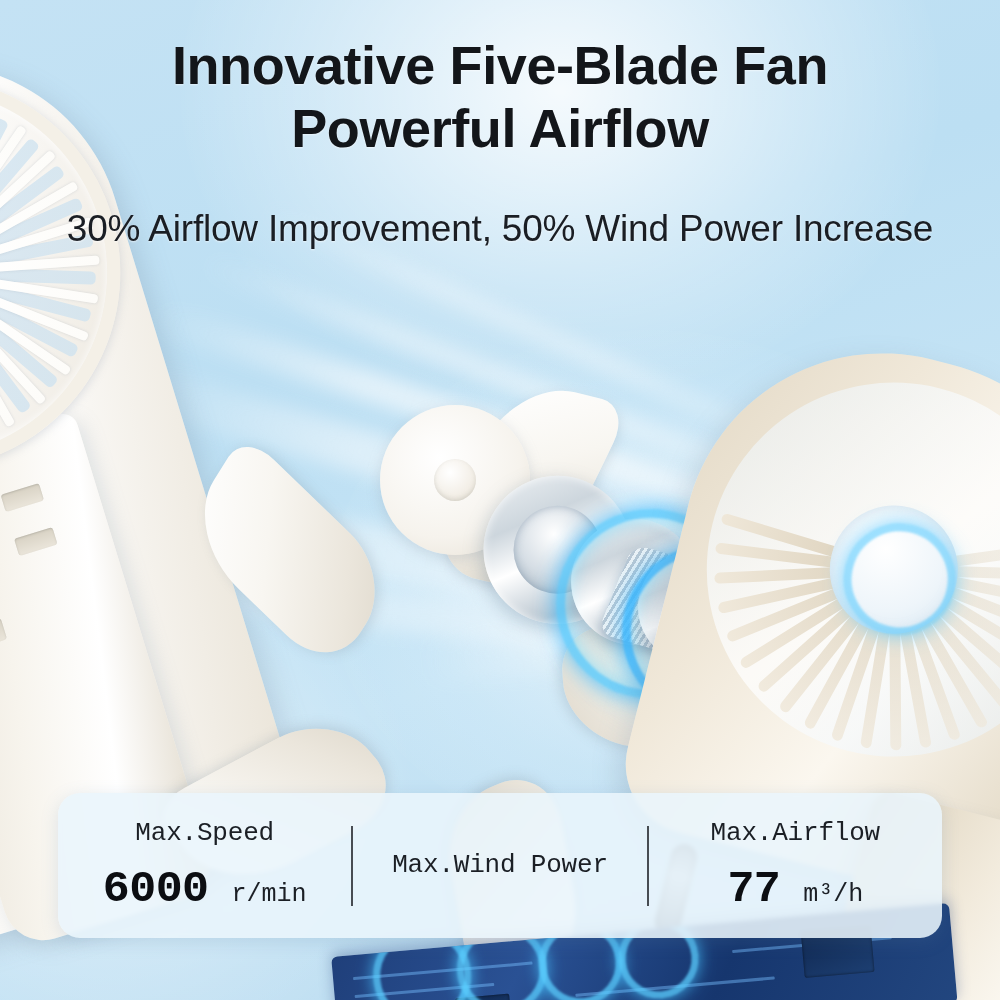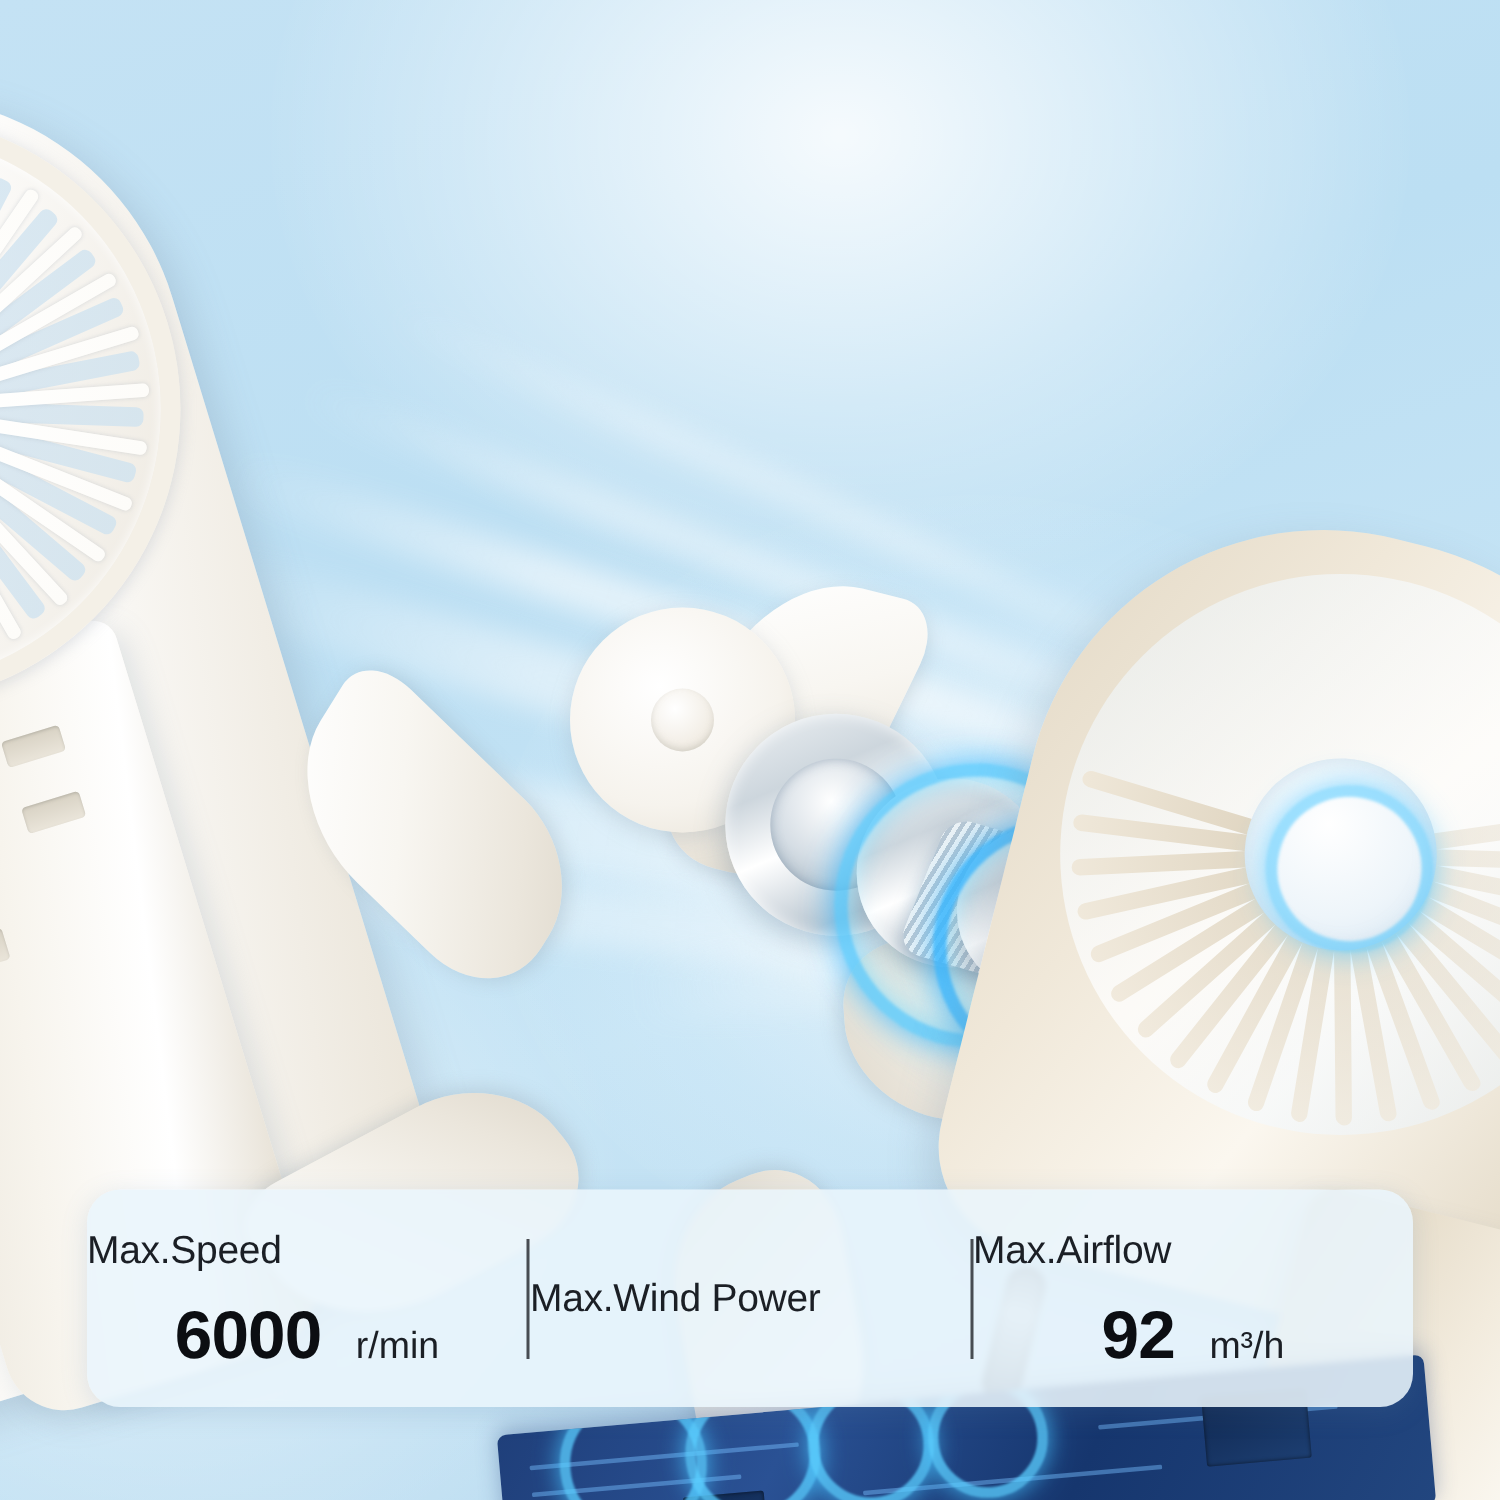--- a/index.html
+++ b/index.html
@@ -350,22 +350,23 @@
     width: 884px; height: 145px;
     border-radius: 22px;
     background: rgba(233,245,252,0.88);
     box-shadow: 0 4px 18px rgba(90,130,165,0.18);
     display: flex;
     align-items: center;
     backdrop-filter: blur(2px);
   }
   .stat {
     flex: 1;
-    text-align: left;
+    text-align: center;
     position: relative;
+    font-family: Liberation Mono, monospace;
   }
   .stat-label {
     font-size: 26px;
     color: #1b1f25;
     font-weight: normal;
     letter-spacing: -0.2px;
     line-height: 1.1;
   }
   .stat-value-row {
     margin-top: 20px;
@@ -511,21 +512,24 @@
     <div class="trace" style="left:240px; top:58px; width:200px; height:3px;"></div>
     <div class="trace" style="left:400px; top:28px; width:160px; height:3px;"></div>
     <div class="chip" style="left:470px; top:16px; width:70px;  height:46px;"></div>
     <div class="chip" style="left:120px; top:52px; width:54px;  height:34px;"></div>
     <div class="coil" style="left:40px;  top:-22px; width:84px; height:84px;"></div>
     <div class="coil" style="left:124px; top:-18px; width:76px; height:76px;"></div>
     <div class="coil" style="left:206px; top:-14px; width:70px; height:70px;"></div>
     <div class="coil" style="left:286px; top:-10px; width:66px; height:66px;"></div>
   </div>
 
-
+  <div class="headline">Innovative Five-Blade Fan
+Powerful Airflow</div>
+
+  <div class="subtitle">30% Airflow Improvement, 50% Wind Power Increase</div>
 
   <div class="stats-card">
 
     <div class="stat">
       <div class="stat-label">Max.Speed</div>
       <div class="stat-value-row">
         <span class="stat-value">6000</span>
         <span class="stat-unit">r/min</span>
       </div>
     </div>
@@ -534,20 +538,20 @@
 
     <div class="stat">
       <div class="stat-label">Max.Wind Power</div>
     </div>
 
     <div class="divider"></div>
 
     <div class="stat">
       <div class="stat-label">Max.Airflow</div>
       <div class="stat-value-row">
-        <span class="stat-value">92</span>
+        <span class="stat-value">77</span>
         <span class="stat-unit">m³/h</span>
       </div>
     </div>
 
   </div>
 
 </div>
 
 </body></html>

